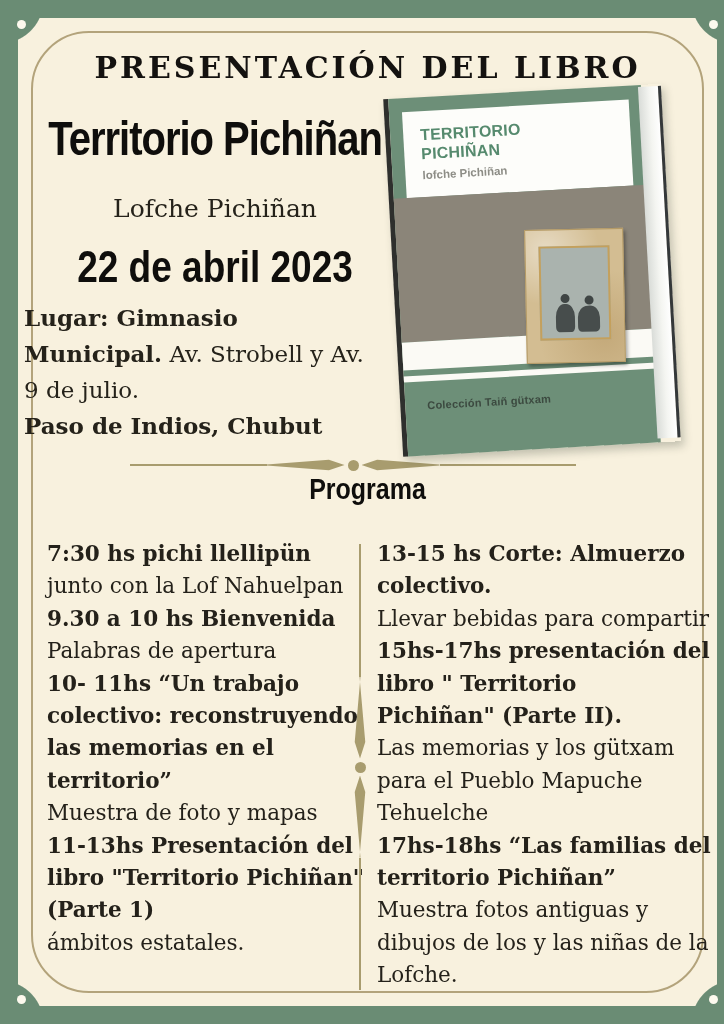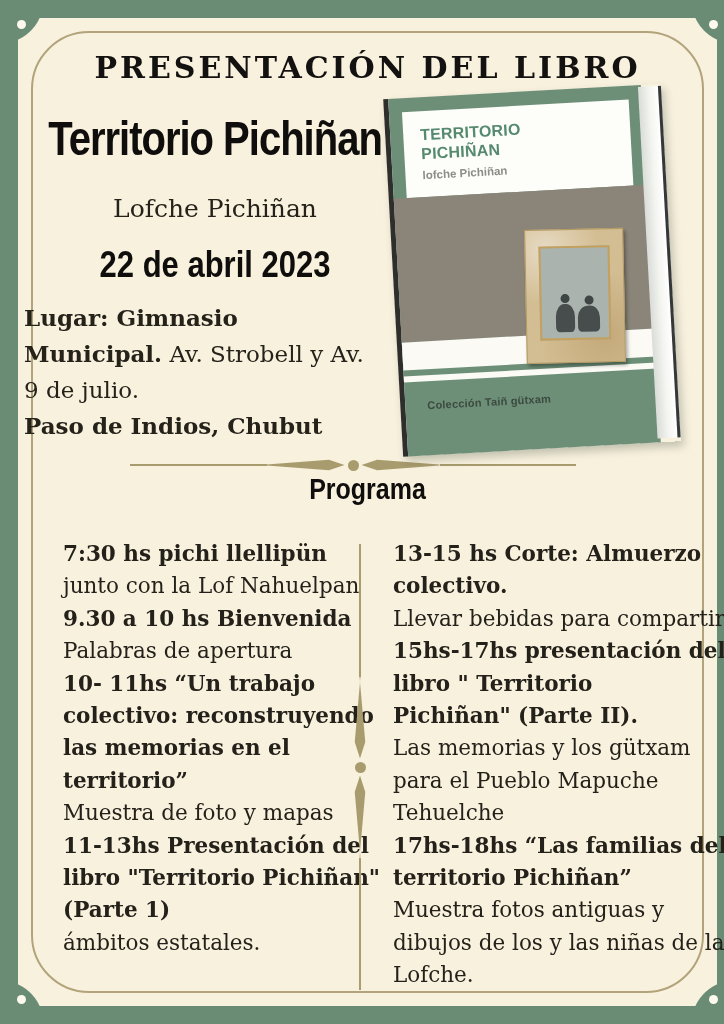--- a/index.html
+++ b/index.html
@@ -47,21 +47,21 @@
   .book-heading{
     position:absolute;left:30px;width:370px;top:116px;text-align:center;
     font-size:40px;letter-spacing:-1px;color:#0f0e0c;
   }
   .community{
     position:absolute;left:30px;width:370px;top:194px;text-align:center;
     font-size:25px;color:#25221a;
   }
   .event-date{
     position:absolute;left:30px;width:370px;top:246px;text-align:center;
-    font-size:31px;color:#0f0e0c;
+    font-size:37px;color:#0f0e0c;
   }
   .location{
     position:absolute;left:24px;width:382px;top:300px;text-align:left;
     font-size:23px;line-height:36px;color:#25221a;
   }
   .location .b{font-weight:bold;}
 
   
   .divider-h{
     position:absolute;left:130px;top:458px;width:446px;height:14px;
@@ -85,21 +85,21 @@
   }
   .divider-v .ln{flex:1;width:1.6px;background:#a89c6e;}
   .divider-v .spear-t{height:82px;width:12px;background:#a89c6e;
     clip-path:polygon(46% 0,94% 80%,50% 100%,6% 80%,54% 0);}
   .divider-v .spear-b{height:82px;width:12px;background:#a89c6e;
     clip-path:polygon(46% 100%,94% 20%,50% 0,6% 20%,54% 100%);}
   .divider-v .dot{width:11px;height:11px;border-radius:50%;background:#a89c6e;margin:3px 0;}
 
   
   .col{position:absolute;top:538px;font-size:21.5px;line-height:32.4px;color:#24211a;}
-  .col .tline{white-space:nowrap;margin-left:16px;}
+  .col .tline{white-space:nowrap;}
   .col .b{font-weight:bold;}
   .col-left{left:47px;width:300px;}
   .col-right{left:377px;width:316px;}
 
   
   .book{
     position:absolute;left:394px;top:92px;width:278px;height:358px;
     transform:rotate(-3.2deg);transform-origin:45% 55%;
     box-shadow:3px 5px 8px rgba(40,50,40,.25);
   }

